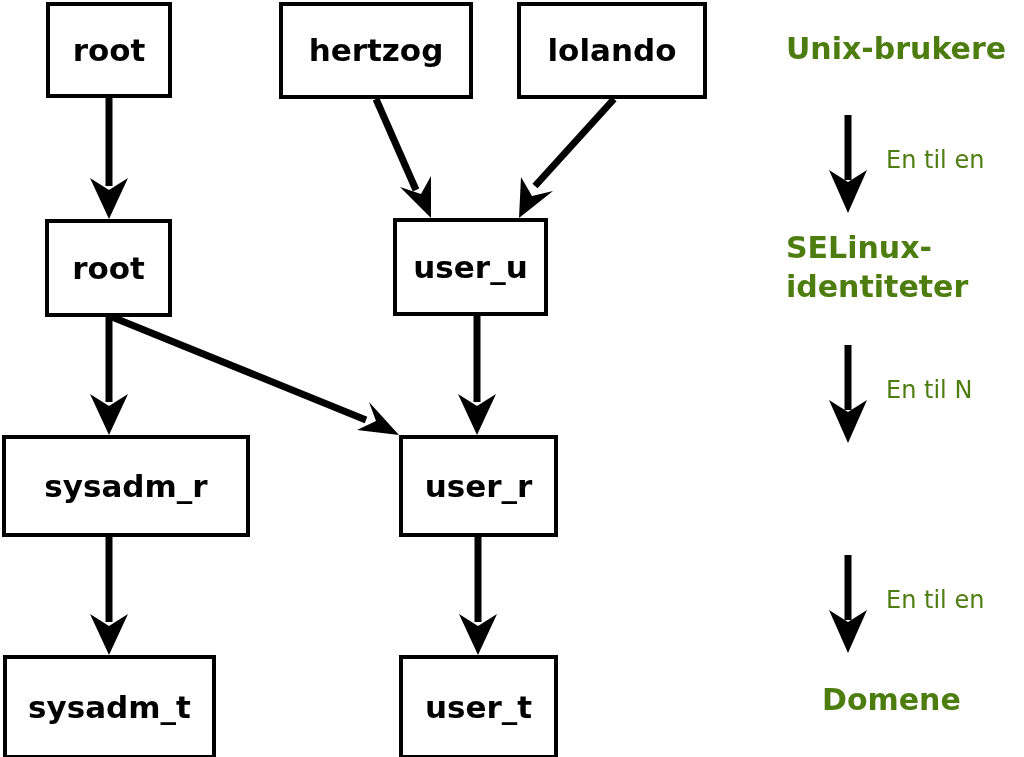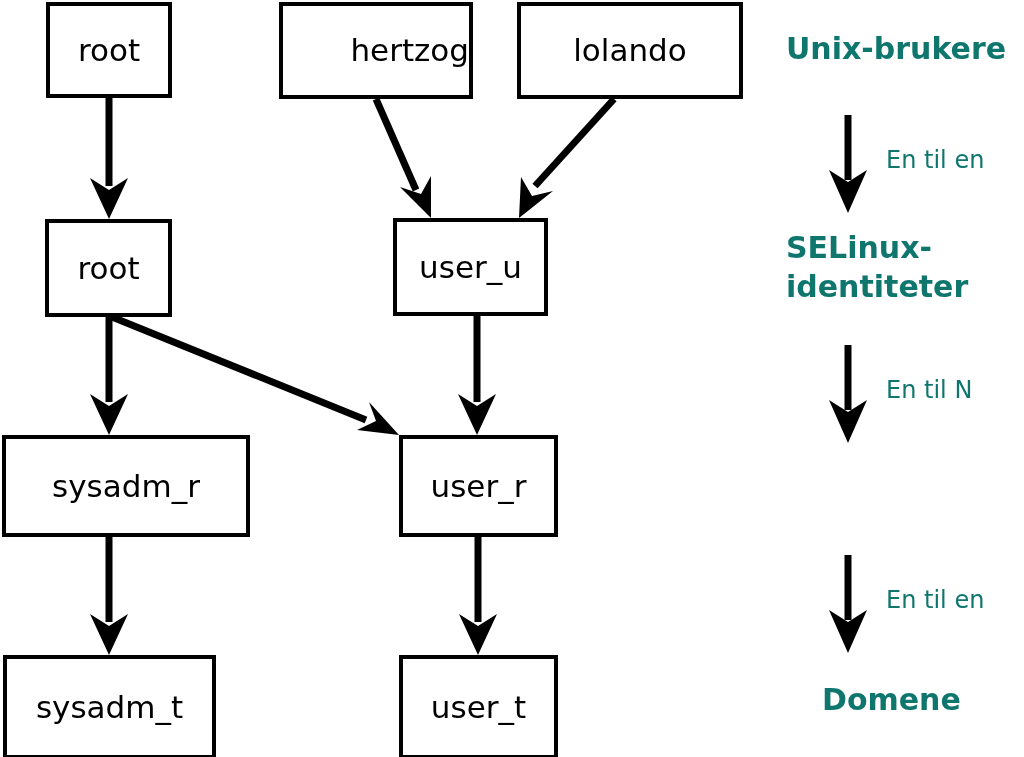--- a/index.html
+++ b/index.html
@@ -30,33 +30,33 @@
   .node-box {
     position: absolute;
     box-sizing: border-box;
     border: 4px solid #000000;
     background: #ffffff;
     display: flex;
     align-items: center;
     justify-content: center;
     font-family: "DejaVu Sans", sans-serif;
     font-size: 31px;
-    font-weight: 400;
+    font-weight: 700;
     color: #000000;
     line-height: 1;
     letter-spacing: 0px;
   }
   .node-label {
     display: block;
     white-space: nowrap;
   }
   .legend-text {
     position: absolute;
     font-family: "DejaVu Sans", sans-serif;
-    color: #0f766e;
+    color: #4d7c0f;
     white-space: pre;
     line-height: 1.06;
   }
   .legend-strong {
     font-weight: bold;
     font-size: 30px;
   }
   .legend-plain {
     font-weight: 400;
     font-size: 24px;
@@ -120,25 +120,25 @@
     <g>
       <line x1="848" y1="555" x2="848" y2="620" stroke="#000" stroke-width="7"></line>
       <polygon points="848,653 829,610 848,622 867,610" fill="#000"></polygon>
     </g>
   </svg>
 
   <div class="node-box" style="left:46px; top:2px; width:126px; height:96px;">
     <span class="node-label">root</span>
   </div>
 
-  <div class="node-box" style="left:279px; top:2px; width:194px; height:97px;justify-content:flex-end;">
+  <div class="node-box" style="left:279px; top:2px; width:194px; height:97px;">
     <span class="node-label">hertzog</span>
   </div>
 
-  <div class="node-box" style="left:517px; top:2px; width:226px; height:97px;">
+  <div class="node-box" style="left:517px; top:2px; width:190px; height:97px;">
     <span class="node-label">lolando</span>
   </div>
 
   <div class="node-box" style="left:45px; top:219px; width:127px; height:98px;">
     <span class="node-label">root</span>
   </div>
 
   <div class="node-box" style="left:393px; top:218px; width:155px; height:98px;">
     <span class="node-label">user_u</span>
   </div>

